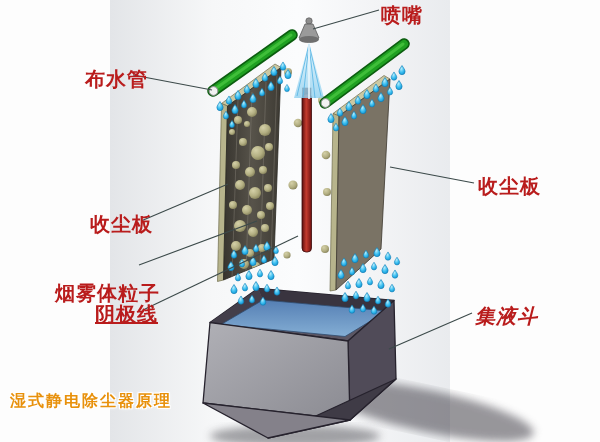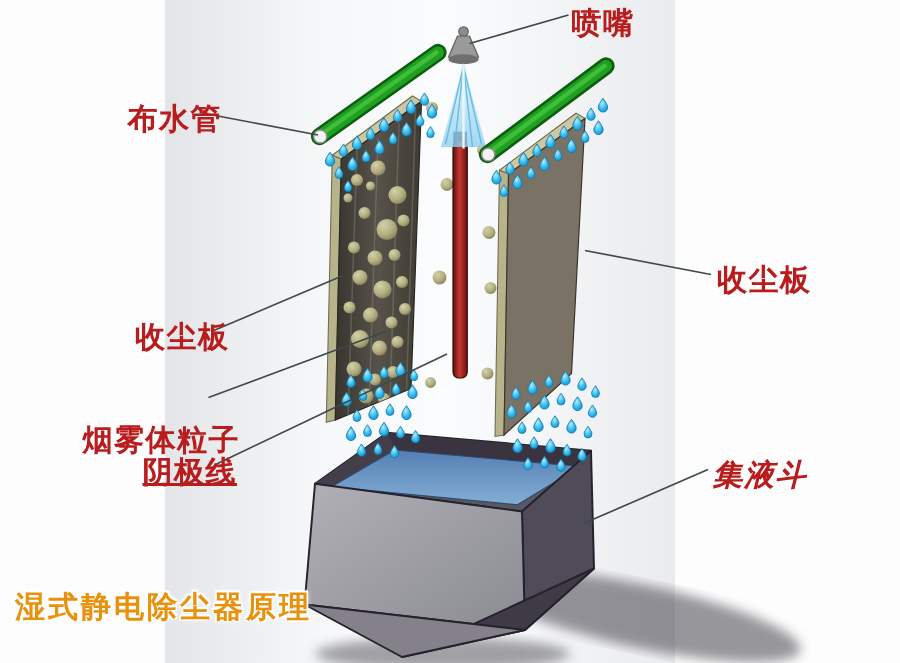--- a/index.html
+++ b/index.html
@@ -3,21 +3,21 @@
 <meta charset="utf-8">
 <style>
   html,body{margin:0;padding:0;background:#fff;}
   #stage{position:relative;width:600px;height:442px;overflow:hidden;
          font-family:"DejaVu Sans","Liberation Sans",sans-serif;background:#fdfdfd;}
   #backdrop{position:absolute;left:110px;top:0;width:340px;height:442px;
             background:linear-gradient(90deg,#e3e5e8 0%,#f6f7f8 30%,#fbfcfd 55%,#f2f3f5 80%,#e9ebee 100%);}
   svg{position:absolute;left:0;top:0;}
   .lbl{position:absolute;font-weight:bold;font-size:20px;color:#b91c1c;
        white-space:nowrap;letter-spacing:1px;}
-  #title{position:absolute;left:10px;top:391px;font-weight:bold;font-size:20px;
+  #title{position:absolute;left:10px;top:391px;font-weight:bold;font-size:16px;
          color:#e8910c;letter-spacing:2px;white-space:nowrap;
          text-shadow:-1px -1px 0 #fff,1px -1px 0 #fff,-1px 1px 0 #fff,1px 1px 0 #fff,0 0 4px #fff;}
   #lbl-nozzle{left:381px;top:2px;}
   #lbl-water-pipe{left:85px;top:66px;}
   #lbl-plate-left{left:90px;top:211px;}
   #lbl-smoke{left:55px;top:268px;margin-top:12px;}
   #lbl-cathode{left:95px;top:301px;text-decoration:underline;}
   #lbl-plate-right{left:478px;top:173px;}
   #lbl-hopper{left:475px;top:303px;font-style:italic;}
 </style>

